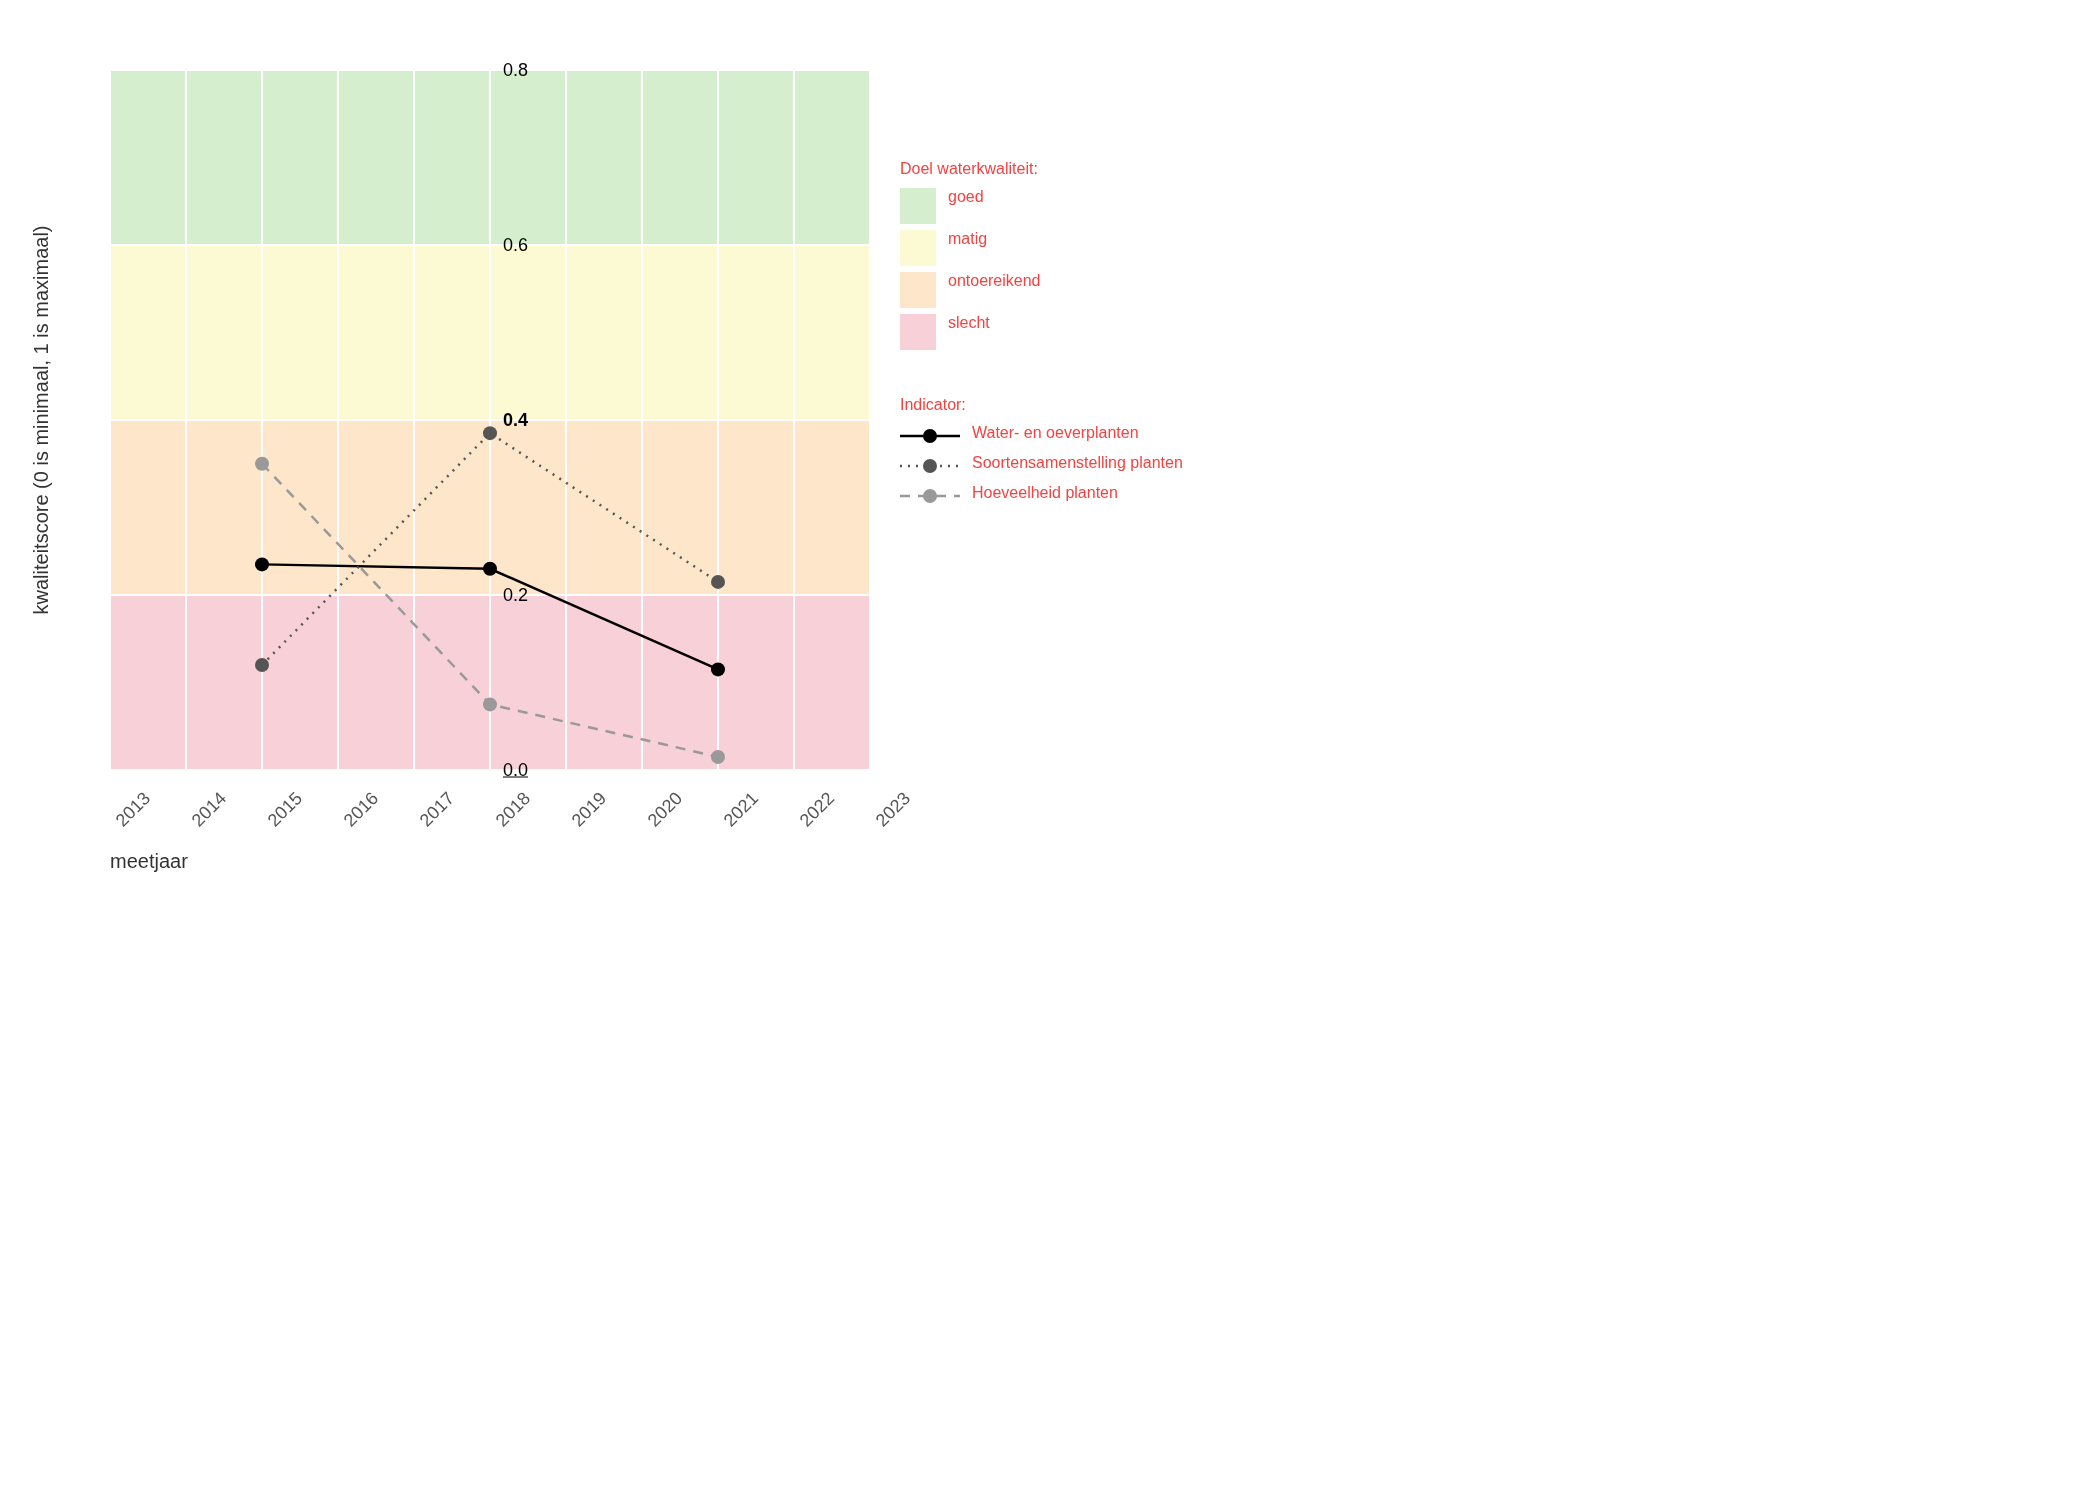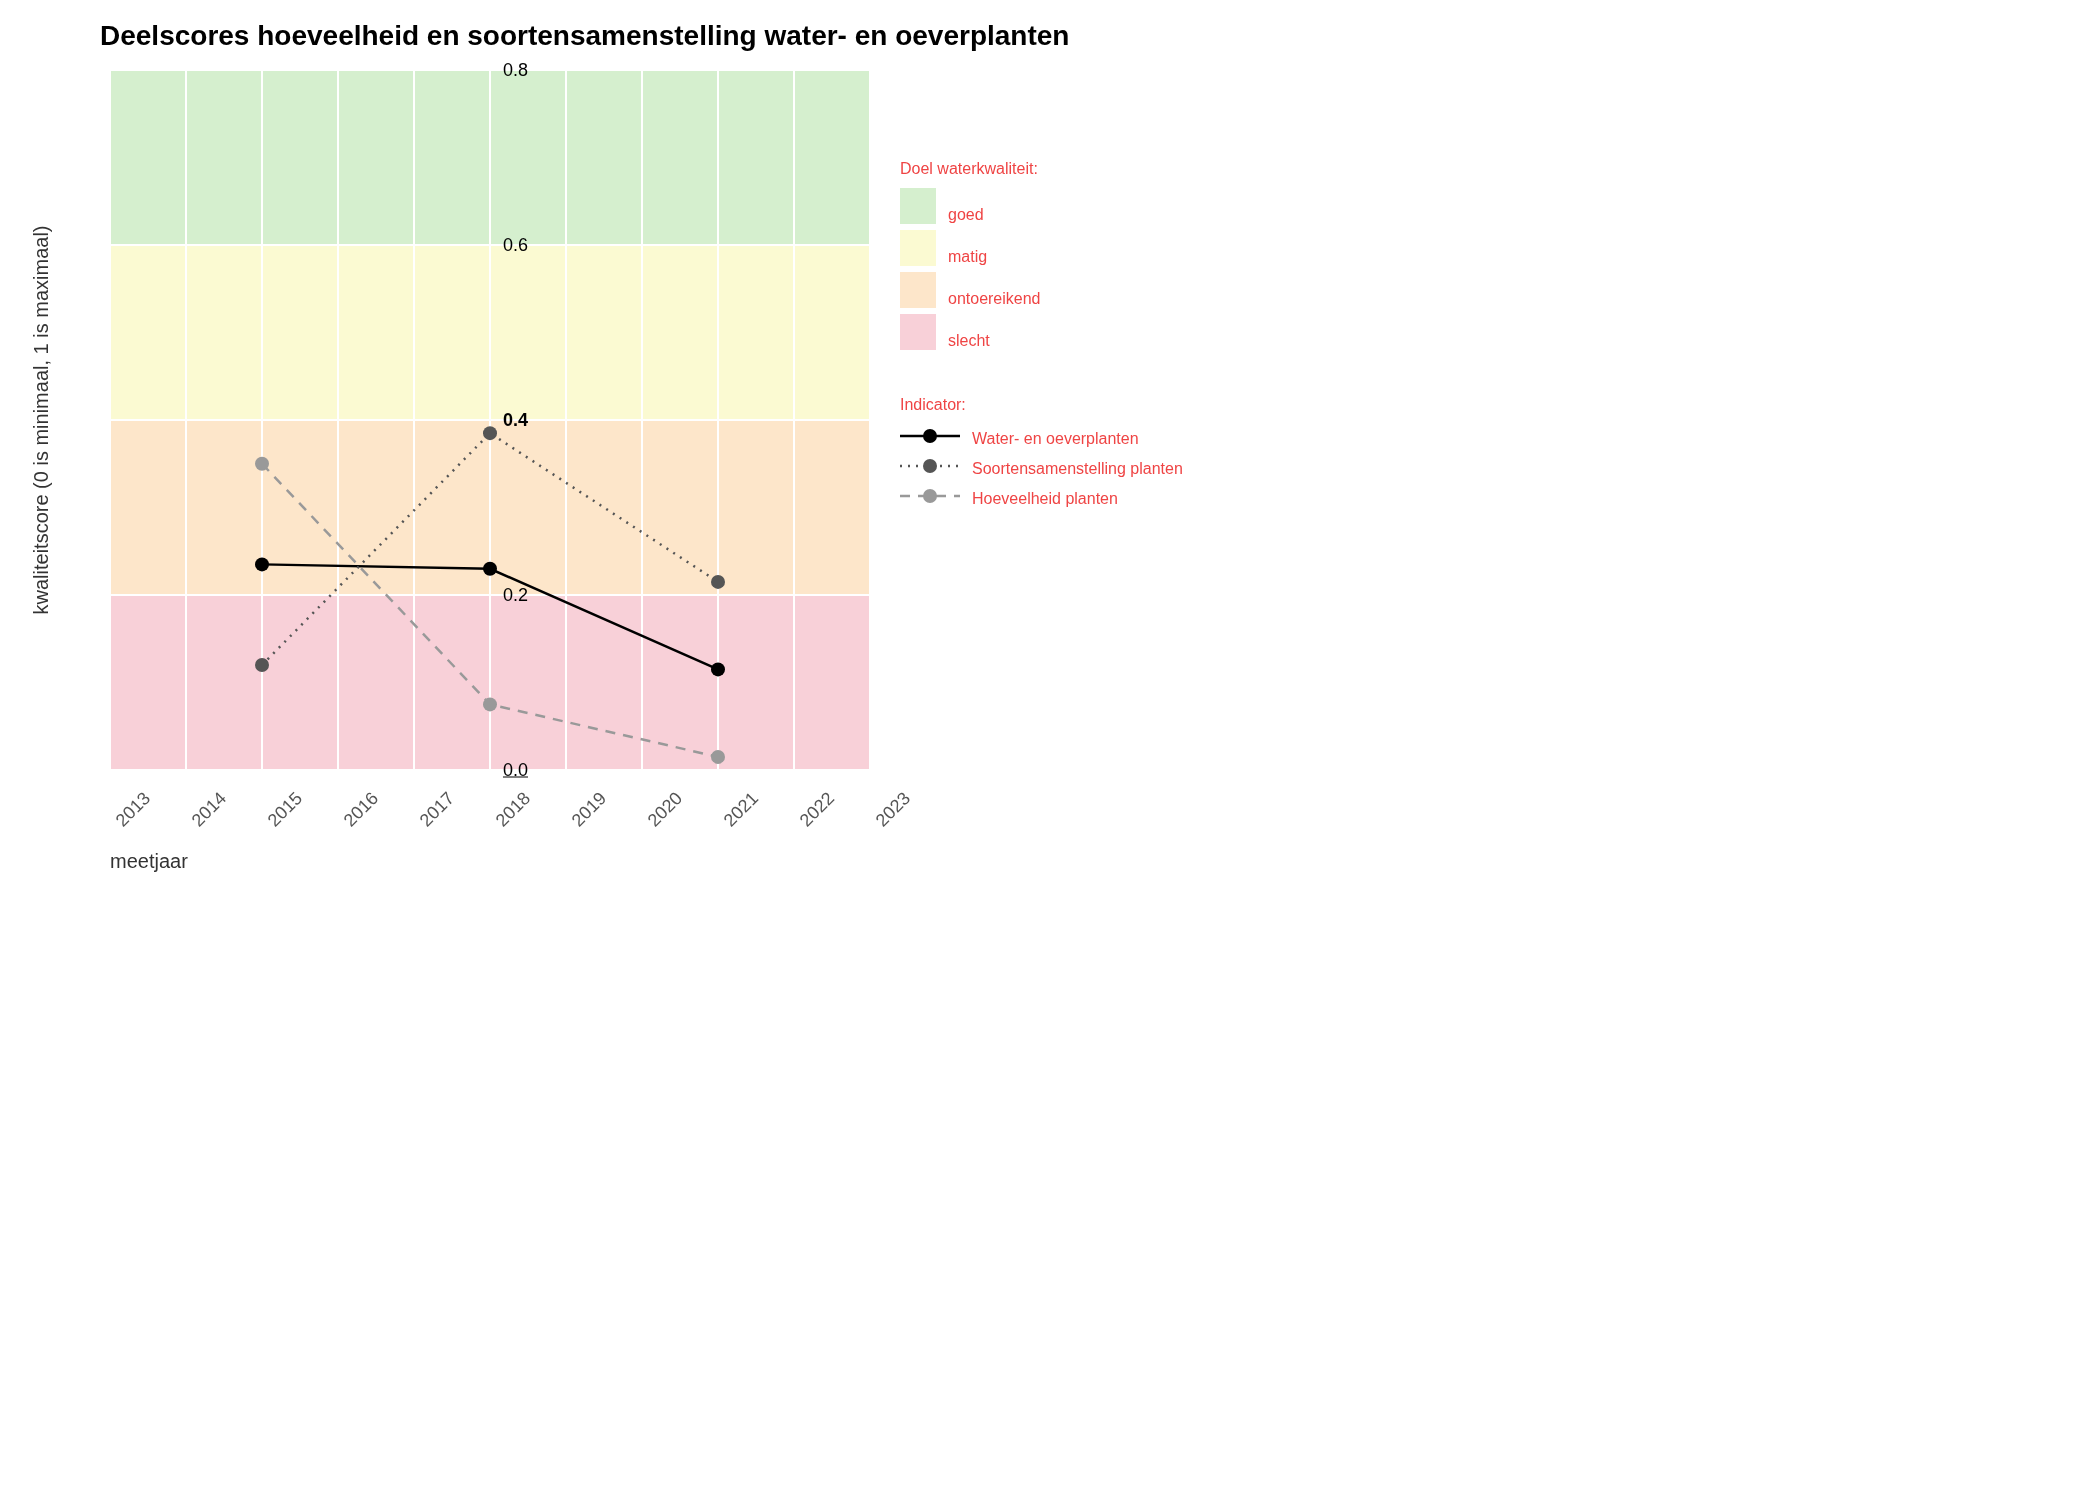--- a/index.html
+++ b/index.html
@@ -66,21 +66,21 @@
     left: 880px;
     top: 140px;
     font-size: 16px;
     color: #ef4444;
   }
   .legend-title {
     margin-bottom: 10px;
   }
   .legend-item {
     display: flex;
-    align-items: flex-end;
+    align-items: flex-start;
     margin: 6px 0;
   }
   .legend-swatch {
     width: 36px;
     height: 36px;
     margin-right: 12px;
   }
   .legend-line-sample {
     width: 60px;
     height: 24px;
@@ -88,21 +88,20 @@
     position: relative;
   }
   svg {
     overflow: visible;
   }
 </style>
 </head>
 <body>
 
 <div class="chart-container">
-  <div class="chart-title">Deelscores hoeveelheid en soortensamenstelling water- en oeverplanten</div>
 
   <div class="y-label">kwaliteitscore (0 is minimaal, 1 is maximaal)</div>
 
   <div class="plot-area" id="plot-area">
     <svg id="plot-svg" width="760" height="700">
         <rect x="0" y="0" width="760" height="175.0000000000001" fill="#d5efce"></rect>
         <rect x="0" y="175.0000000000001" width="760" height="174.9999999999999" fill="#fbfad2"></rect>
         <rect x="0" y="350" width="760" height="175" fill="#fde6ca"></rect>
         <rect x="0" y="525" width="760" height="175" fill="#f8d0d8"></rect>
         <line x1="0" x2="760" y1="700" y2="700" stroke="#ffffff" stroke-width="2"></line>

